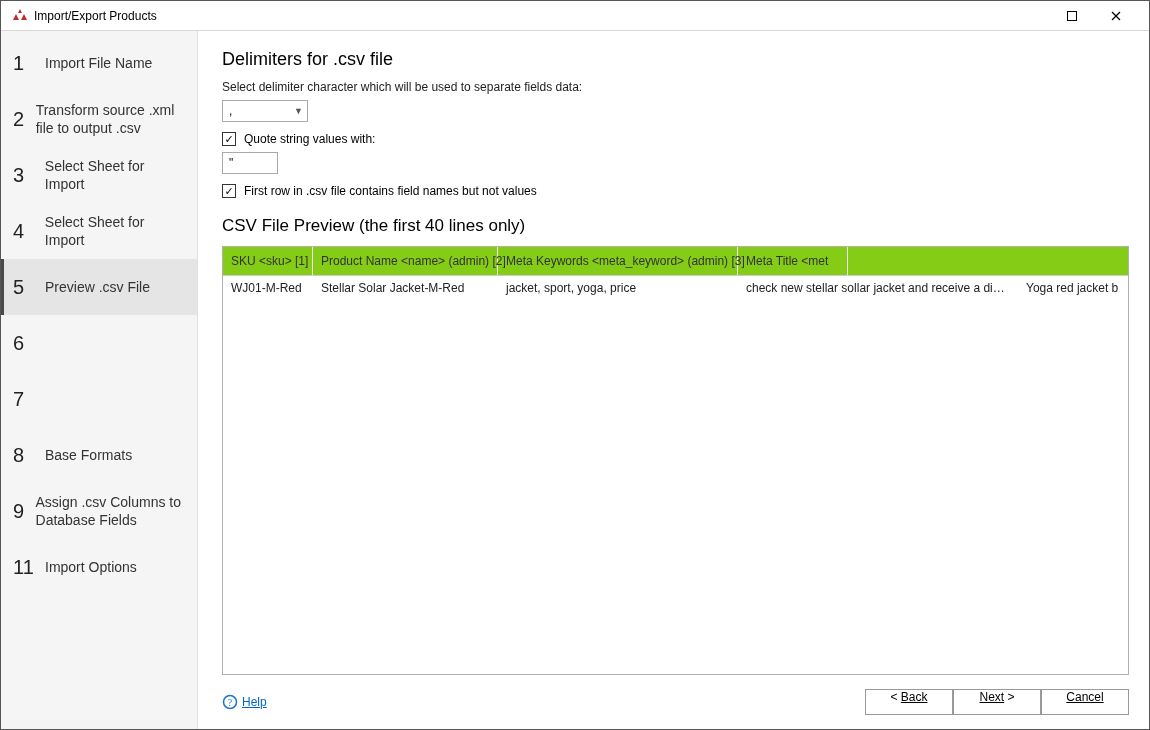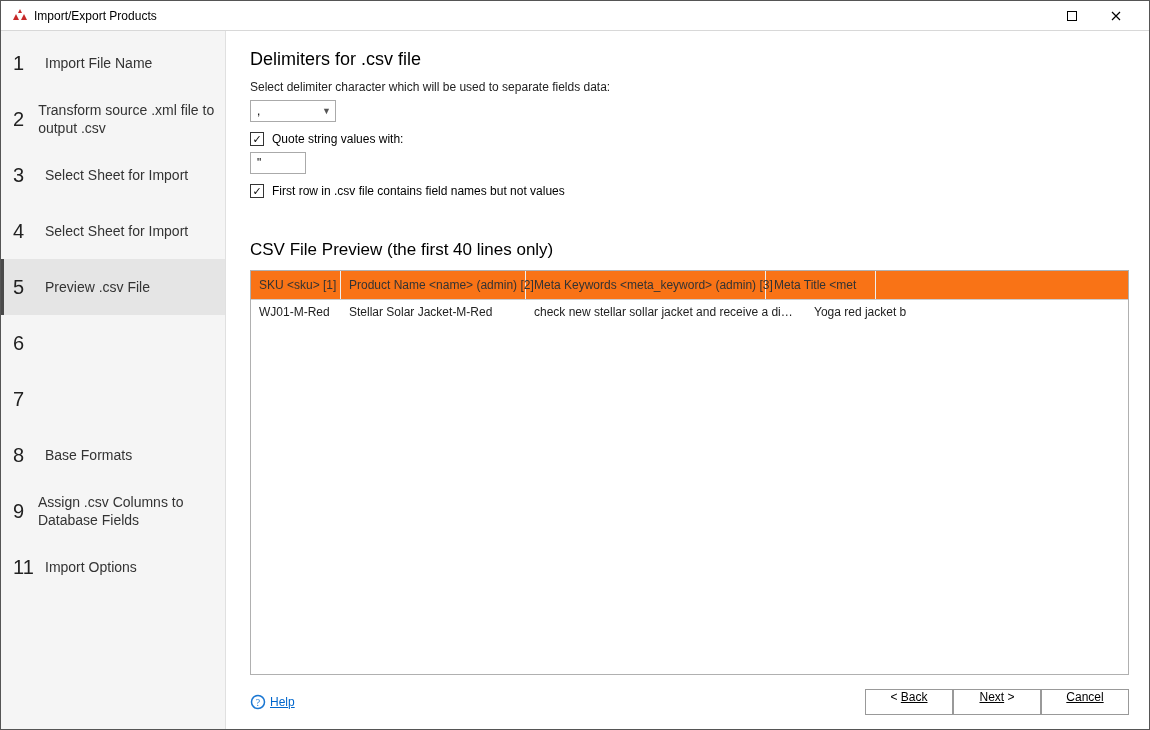--- a/index.html
+++ b/index.html
@@ -120,32 +120,32 @@
     padding: 0 6px;
     font-size: 12px;
     background: #fff;
     margin-bottom: 10px;
     display: flex;
     align-items: center;
   }
   .preview-title {
     font-size: 17px;
     font-weight: 400;
-    margin-top: 36px;
+    margin-top: 12px;
     margin-bottom: 10px;
   }
   .preview-box {
     flex: 1;
     border: 1px solid #b0b0b0;
     overflow: hidden;
     background: #fff;
   }
   .grid-header {
     display: flex;
-    background: #f97316;
+    background: #84cc16;
     border-bottom: 1px solid #ccc;
     font-size: 12px;
     color: #333;
   }
   .grid-header .cell {
     padding: 7px 8px;
     white-space: nowrap;
     border-right: 1px solid #eee;
   }
   .grid-row {
@@ -286,20 +286,21 @@
     <div class="preview-box">
       <div class="grid-header">
         <div class="cell col1">SKU &lt;sku&gt; [1]</div>
         <div class="cell col2">Product Name &lt;name&gt; (admin) [2]</div>
         <div class="cell col3">Meta Keywords &lt;meta_keyword&gt; (admin) [3]</div>
         <div class="cell col5">Meta Title &lt;met</div>
       </div>
       <div class="grid-row">
         <div class="cell col1">WJ01-M-Red</div>
         <div class="cell col2">Stellar Solar Jacket-M-Red</div>
+        <div class="cell col3">jacket, sport, yoga, price</div>
         <div class="cell col4">check new stellar sollar jacket and receive a discount…</div>
         <div class="cell col5">Yoga red jacket b</div>
       </div>
     </div>
 
     <div class="footer">
       <div class="help">
         <svg width="16" height="16" viewBox="0 0 16 16">
           <circle cx="8" cy="8" r="6.5" fill="none" stroke="#1976d2" stroke-width="1.5"></circle>
           <text x="8" y="12" text-anchor="middle" font-size="10" fill="#1976d2" font-family="Segoe UI">?</text>

